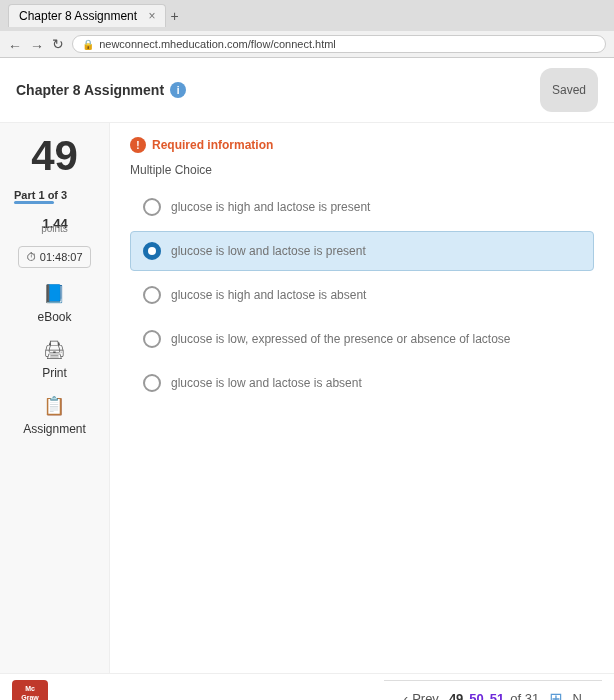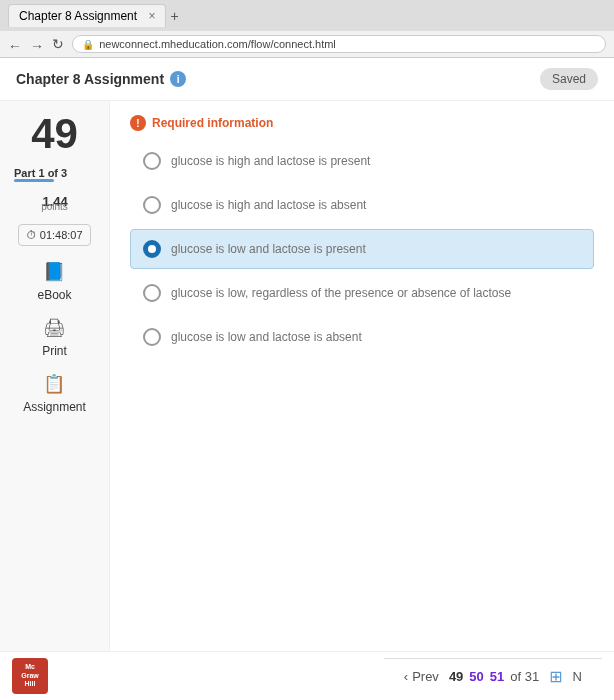--- a/index.html
+++ b/index.html
@@ -92,21 +92,21 @@
       color: white;
       font-size: 10px;
       display: flex;
       align-items: center;
       justify-content: center;
       font-weight: bold;
     }
     .saved-badge {
       background: #e0e0e0;
       border-radius: 12px;
-      padding: 4px 12px;
+      padding: 15px 12px;
       font-size: 12px;
       color: #555;
     }
 
     
     .main-layout {
       display: flex;
       min-height: 550px;
     }
 
@@ -406,43 +406,44 @@
     </div>
 
     <div class="content-area">
 
       <div class="required-banner">
         <div class="req-dot">!</div>
         <span class="req-text">Required information</span>
       </div>
 
 
+      <div class="multiple-choice-label">Multiple Choice</div>
 
       <div>
 
         <div class="answer-option">
           <div class="radio-outer"></div>
           <span class="option-text">glucose is high and lactose is present</span>
-        </div>
-
-        <div class="answer-option">
-          <div class="radio-outer"></div>
-          <span class="option-text">glucose is high and lactose is absent</span>
         </div>
 
         <div class="answer-option selected">
           <div class="radio-outer filled">
             <div class="radio-inner"></div>
           </div>
           <span class="option-text">glucose is low and lactose is present</span>
         </div>
 
         <div class="answer-option">
           <div class="radio-outer"></div>
-          <span class="option-text">glucose is low, regardless of the presence or absence of lactose</span>
+          <span class="option-text">glucose is high and lactose is absent</span>
+        </div>
+
+        <div class="answer-option">
+          <div class="radio-outer"></div>
+          <span class="option-text">glucose is low, expressed of the presence or absence of lactose</span>
         </div>
 
         <div class="answer-option">
           <div class="radio-outer"></div>
           <span class="option-text">glucose is low and lactose is absent</span>
         </div>
 
       </div>
     </div>
   </div>

